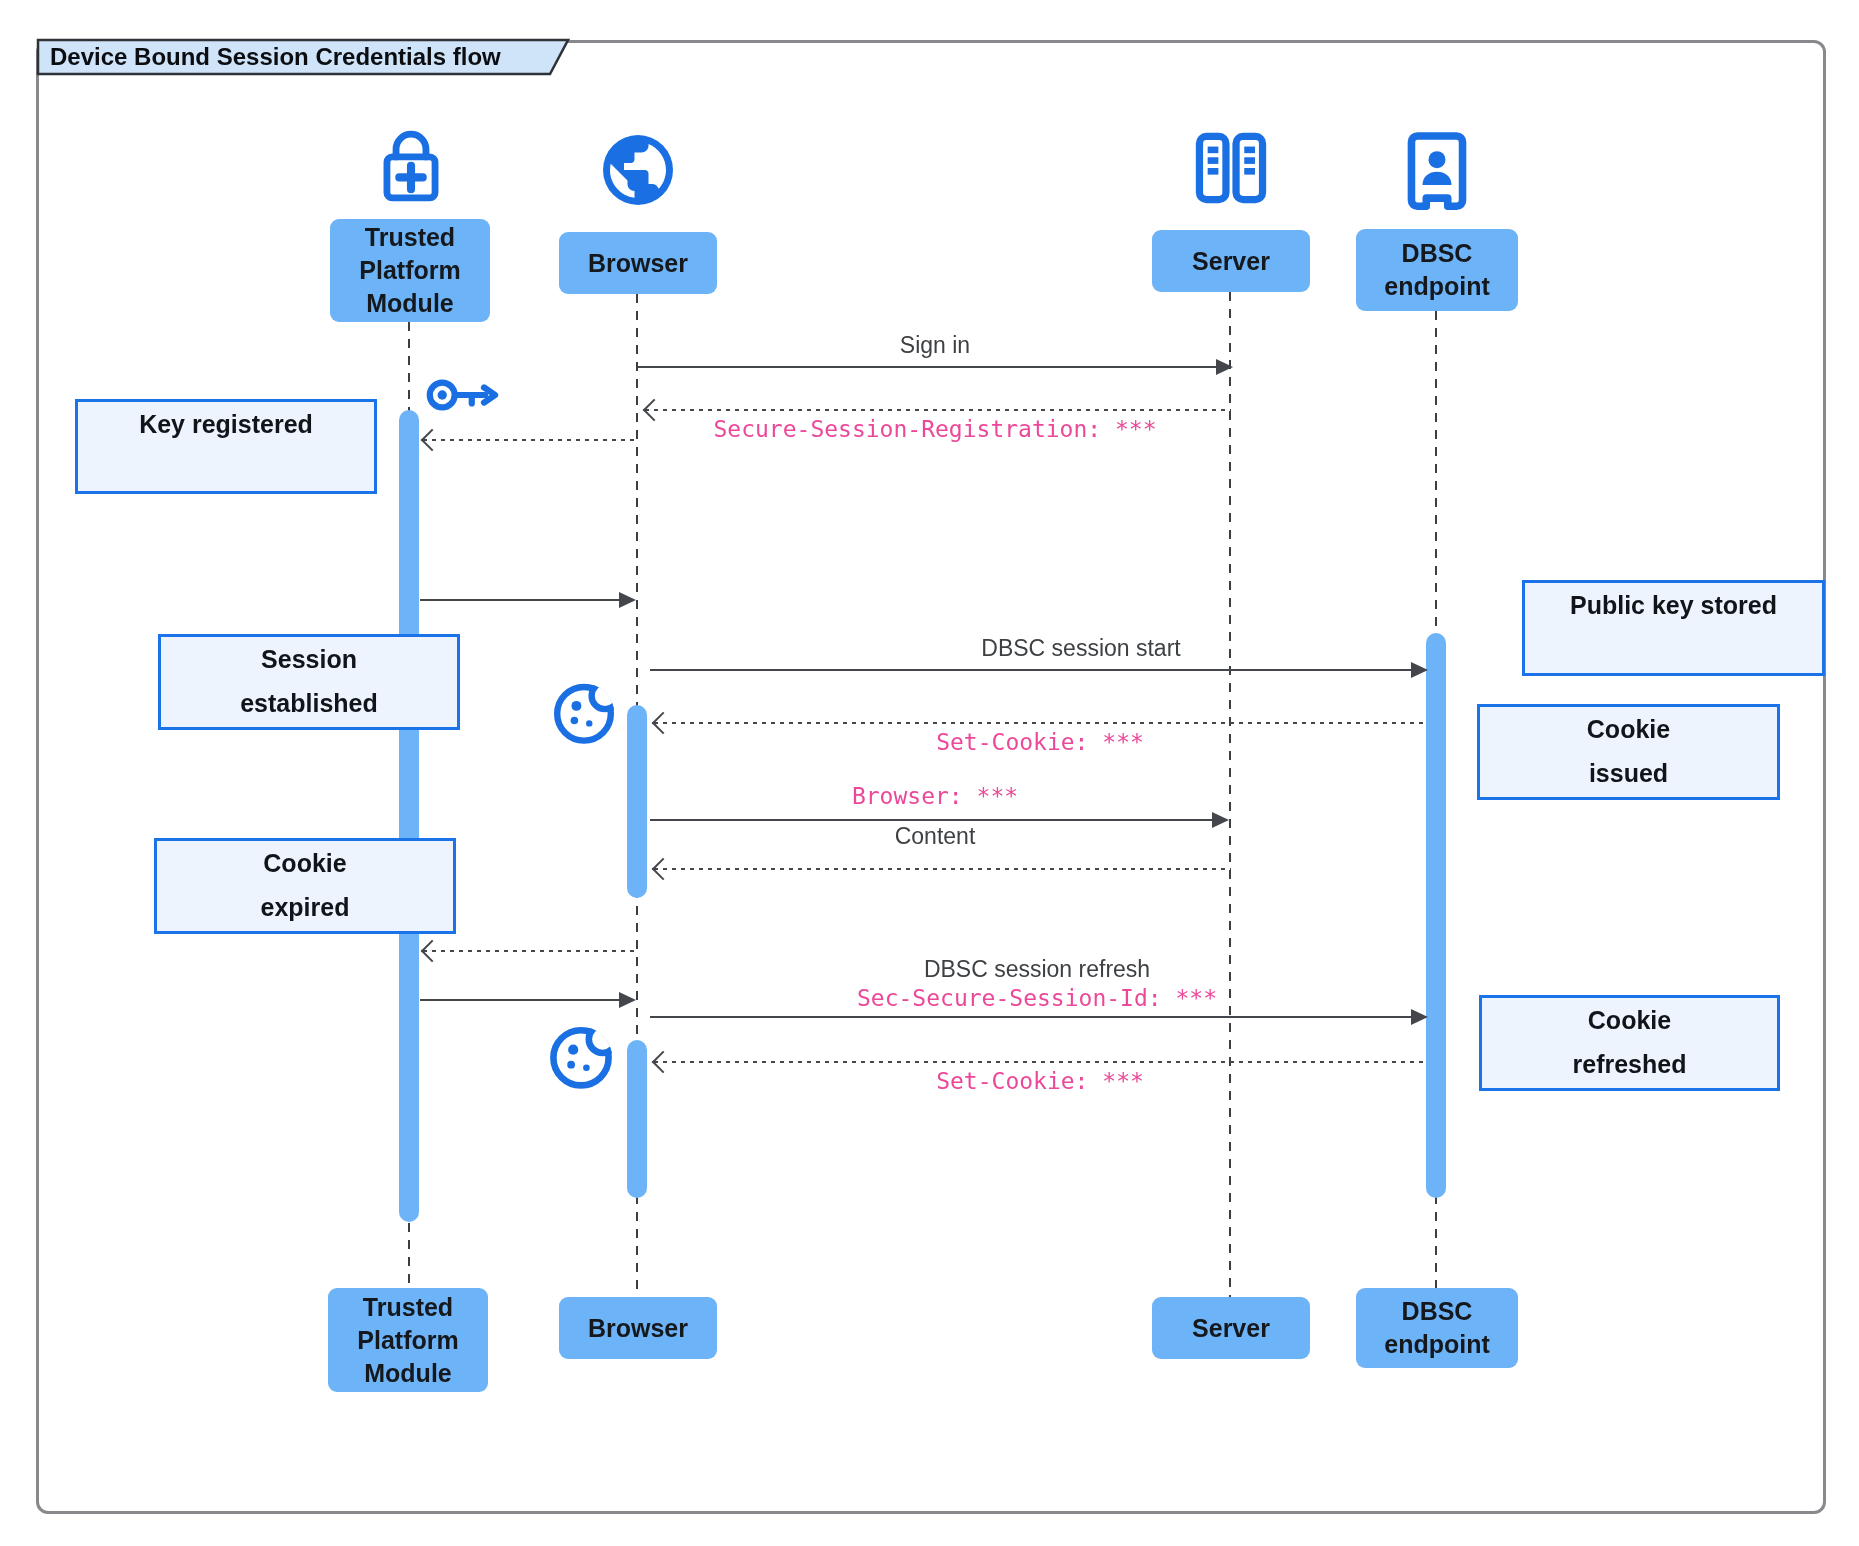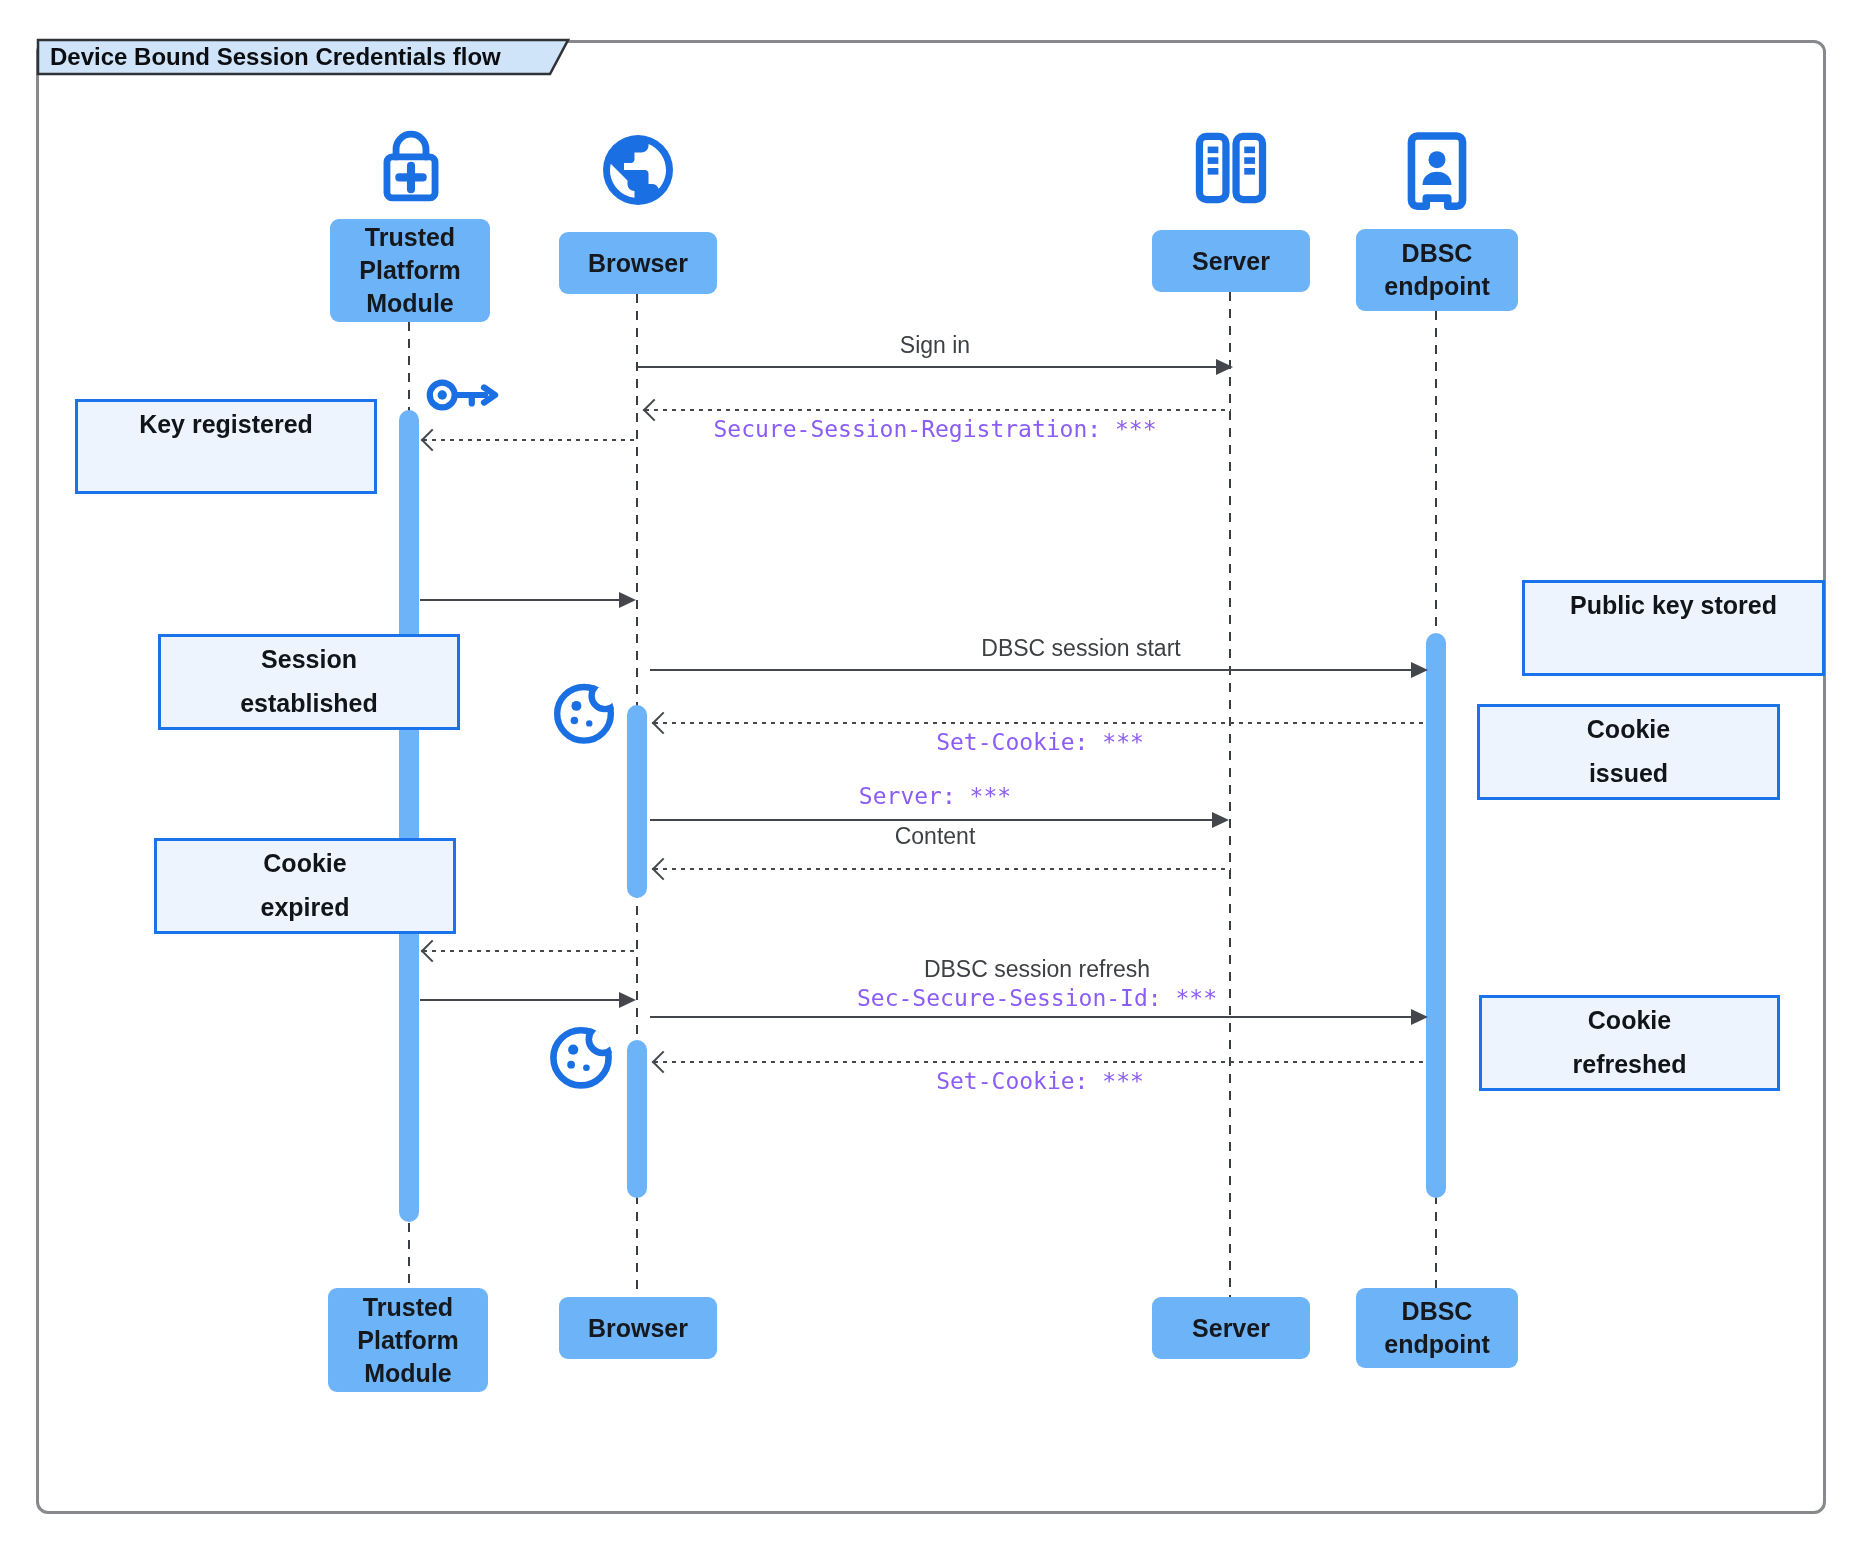--- a/index.html
+++ b/index.html
@@ -25,21 +25,21 @@
         color:#111418;text-align:center;}
   
   .msg{position:absolute;height:2px;background:#43464B;}
   .msg.dashed{background:repeating-linear-gradient(90deg,#43464B 0 4px,transparent 4px 9px);}
   .msg .head-right{position:absolute;right:-2px;top:-7px;width:0;height:0;
         border-left:17px solid #43464B;border-top:8px solid transparent;border-bottom:8px solid transparent;}
   .msg .head-open-left{position:absolute;left:1px;top:-7px;width:14px;height:14px;
         border-left:2px solid #43464B;border-bottom:2px solid #43464B;transform:rotate(45deg);}
   
   .mlabel{position:absolute;transform:translateX(-50%);white-space:nowrap;font-size:23px;color:#3E4144;}
-  .mlabel.mono{font-family:"DejaVu Sans Mono","Liberation Mono",monospace;color:#8b5cf6;font-size:23px;}
+  .mlabel.mono{font-family:"DejaVu Sans Mono","Liberation Mono",monospace;color:#ec4899;font-size:23px;}
   .icon{position:absolute;}
   svg{display:block;}
 </style>
 </head>
 <body>
 
 <div class="canvas">
   <div class="frame"></div>
 
   <div class="title-tab">
@@ -164,21 +164,21 @@
   <div class="mlabel" style="left:1037px;top:635px;margin-left:44px;">DBSC session start</div>
   <div class="msg" style="left:650px;top:669px;width:776px;">
       <i class="head-right"></i>
     </div>
 
   <div class="msg dashed" style="left:654px;top:722px;width:772px;">
       <i class="head-open-left"></i>
     </div>
   <div class="mlabel mono" style="left:1040px;top:729px;">Set-Cookie: ***</div>
 
-  <div class="mlabel mono" style="left:935px;top:783px;">Server: ***</div>
+  <div class="mlabel mono" style="left:935px;top:783px;">Browser: ***</div>
   <div class="msg" style="left:650px;top:819px;width:577px;">
       <i class="head-right"></i>
     </div>
 
   <div class="msg dashed" style="left:654px;top:868px;width:577px;">
       <i class="head-open-left"></i>
     </div>
   <div class="mlabel" style="left:935px;top:823px;">Content</div>
 
   <div class="msg dashed" style="left:423px;top:950px;width:215px;">

